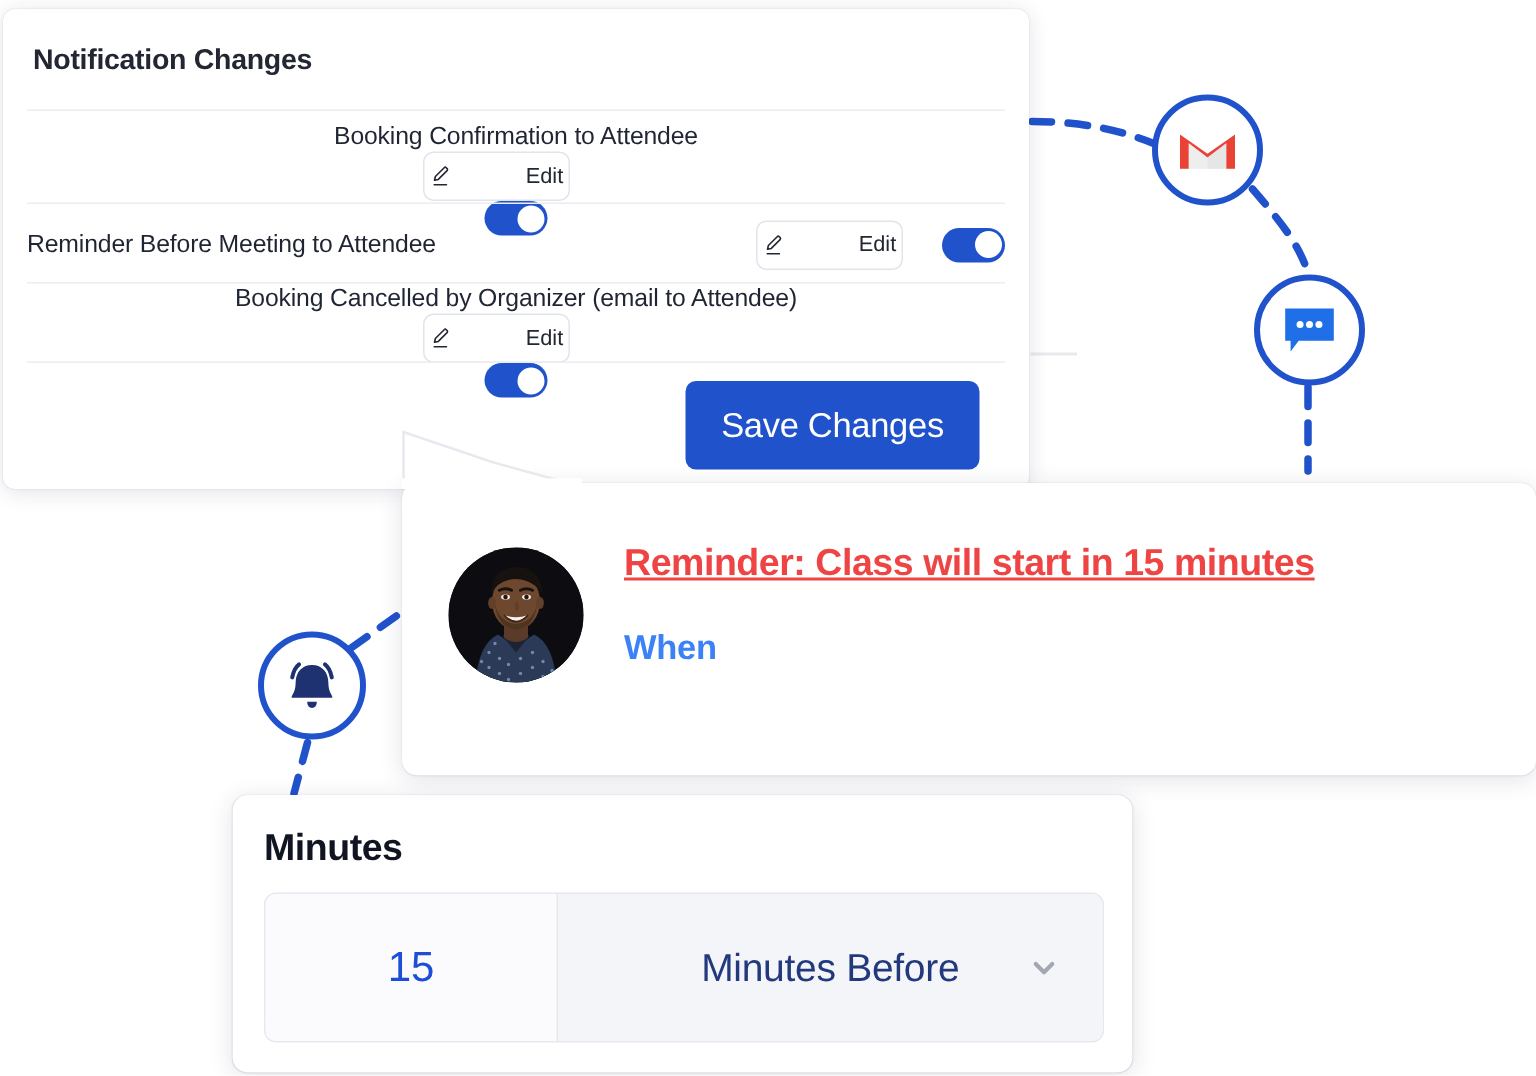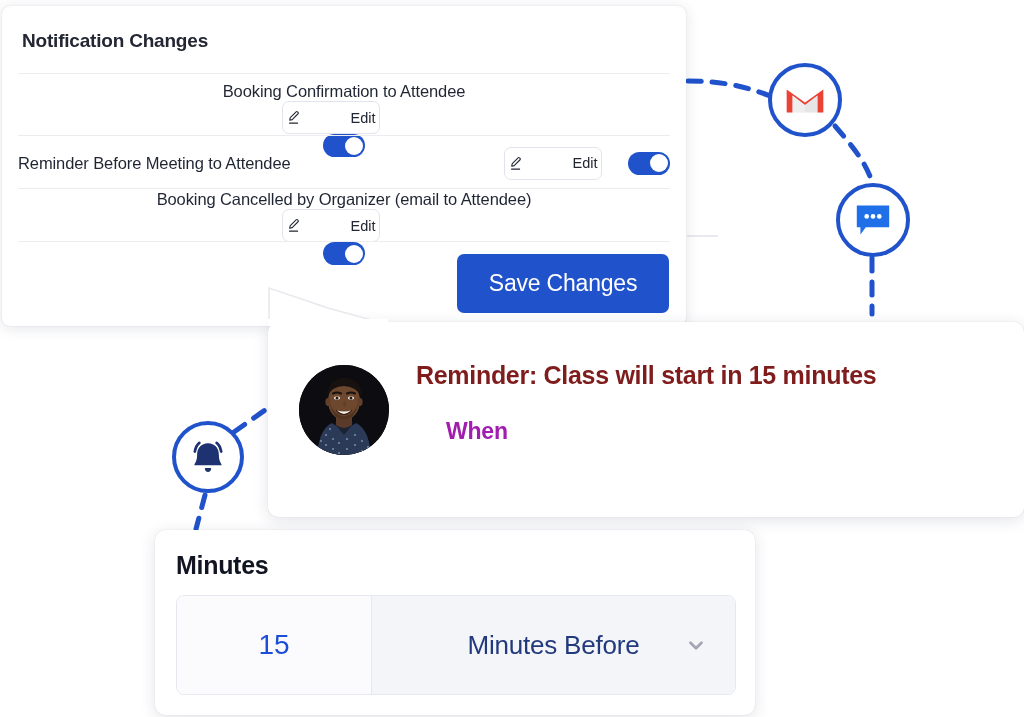--- a/index.html
+++ b/index.html
@@ -129,21 +129,21 @@
     width: 18px;
     height: 18px;
     border-radius: 50%;
     background: #ffffff;
   }
 
   #save-button {
     position: absolute;
     left: 455px;
     top: 248px;
-    width: 212px;
+    width: 196px;
     height: 59px;
     border: none;
     border-radius: 7px;
     background: #2052cb;
     color: #ffffff;
     font-family: "Liberation Sans", sans-serif;
     font-size: 23px;
     cursor: pointer;
     letter-spacing: -0.2px;
   }
@@ -195,35 +195,35 @@
     background: #0b0b0f;
   }
   #avatar svg { display: block; }
 
   #reminder-heading {
     position: absolute;
     left: 416px;
     top: 361px;
     font-size: 25px;
     font-weight: bold;
-    color: #7f1d1d;
+    color: #ef4444;
     letter-spacing: -0.3px;
     z-index: 8;
+    text-decoration: underline;
   }
 
   #reminder-when {
     position: absolute;
     left: 416px;
     top: 418px;
     font-size: 23px;
     font-weight: bold;
-    color: #a21caf;
+    color: #3b82f6;
     letter-spacing: -0.2px;
     z-index: 8;
-    margin-left: 30px;
   }
 
   #reminder-datetime {
     position: absolute;
     left: 416px;
     top: 460px;
     font-size: 18.5px;
     color: #2c4286;
     letter-spacing: -0.1px;
     z-index: 8;

